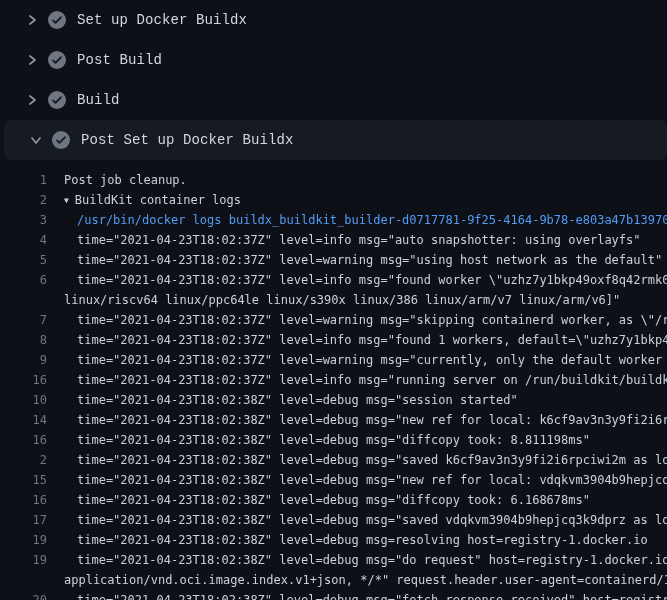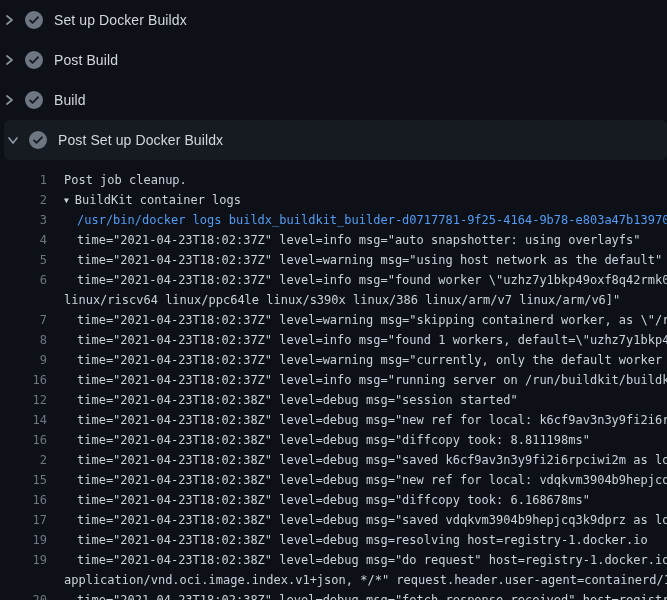--- a/index.html
+++ b/index.html
@@ -16,23 +16,24 @@
   html,body{width:667px;height:600px;overflow:hidden;background:var(--page-bg);}
   body{font-family:"Liberation Sans", sans-serif;}
 
   .panel{width:667px;height:600px;overflow:hidden;}
 
   
   .section{
     height:40px;
     display:flex;
     align-items:center;
-    padding-left:1px;
+    padding-left:24px;
     cursor:pointer;
     color:var(--title);
+    font-family:Liberation Mono, monospace;
   }
   .section.expanded{
     background:var(--header-bg);
     border-radius:6px;
     margin-left:4px;
     align-items:center;
   }
   .chev{
     width:16px;height:16px;
     display:inline-flex;align-items:center;justify-content:center;
@@ -202,21 +203,21 @@
     <span class="num">9</span>
     <span class="txt">time="2021-04-23T18:02:37Z" level=warning msg="currently, only the default worker ca</span>
   </div>
 
   <div class="logrow indent">
     <span class="num">16</span>
     <span class="txt">time="2021-04-23T18:02:37Z" level=info msg="running server on /run/buildkit/buildkit</span>
   </div>
 
   <div class="logrow indent">
-    <span class="num">12</span>
+    <span class="num">10</span>
     <span class="txt">time="2021-04-23T18:02:38Z" level=debug msg="session started"</span>
   </div>
 
   <div class="logrow indent">
     <span class="num">14</span>
     <span class="txt">time="2021-04-23T18:02:38Z" level=debug msg="new ref for local: k6cf9av3n3y9fi2i6rpc</span>
   </div>
 
   <div class="logrow indent">
     <span class="num">16</span>

